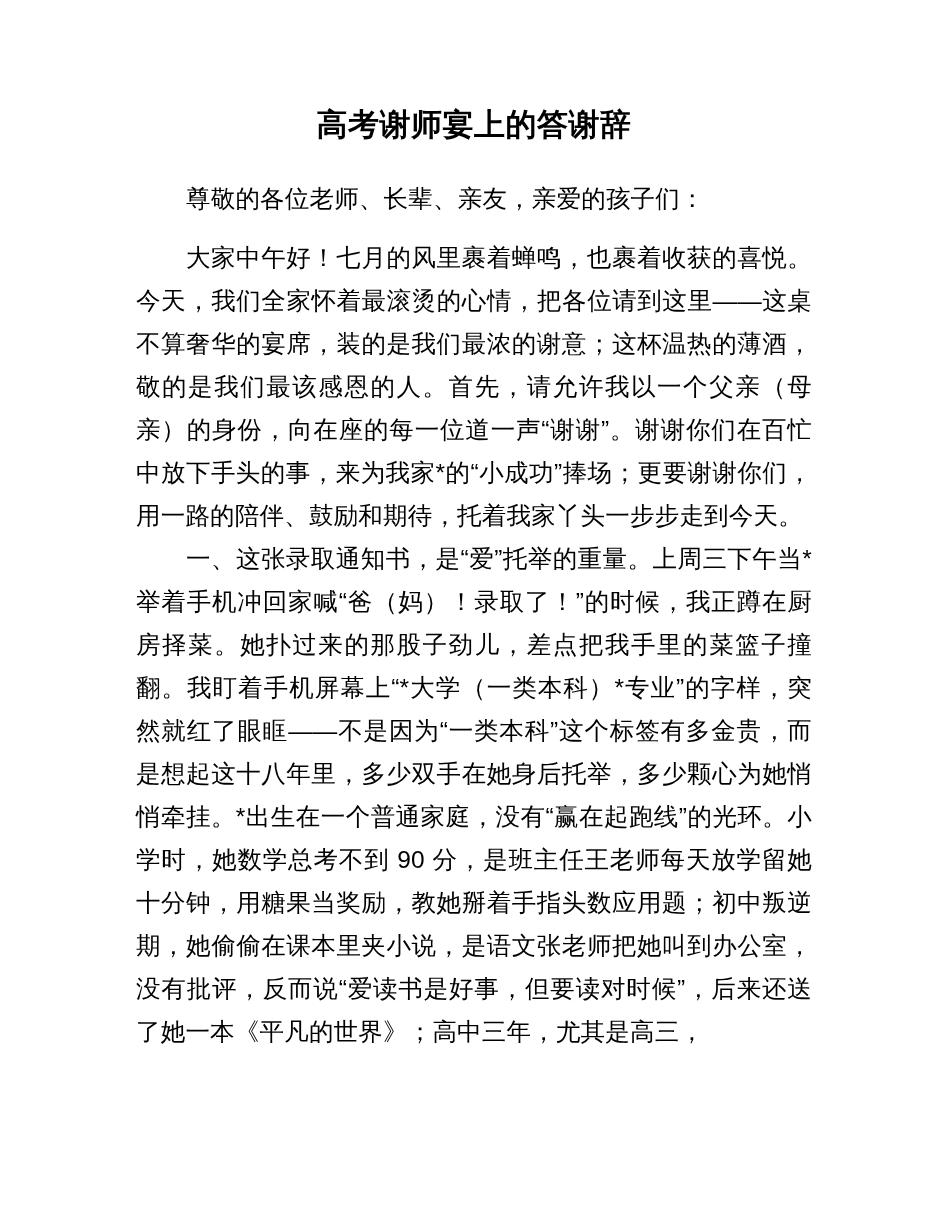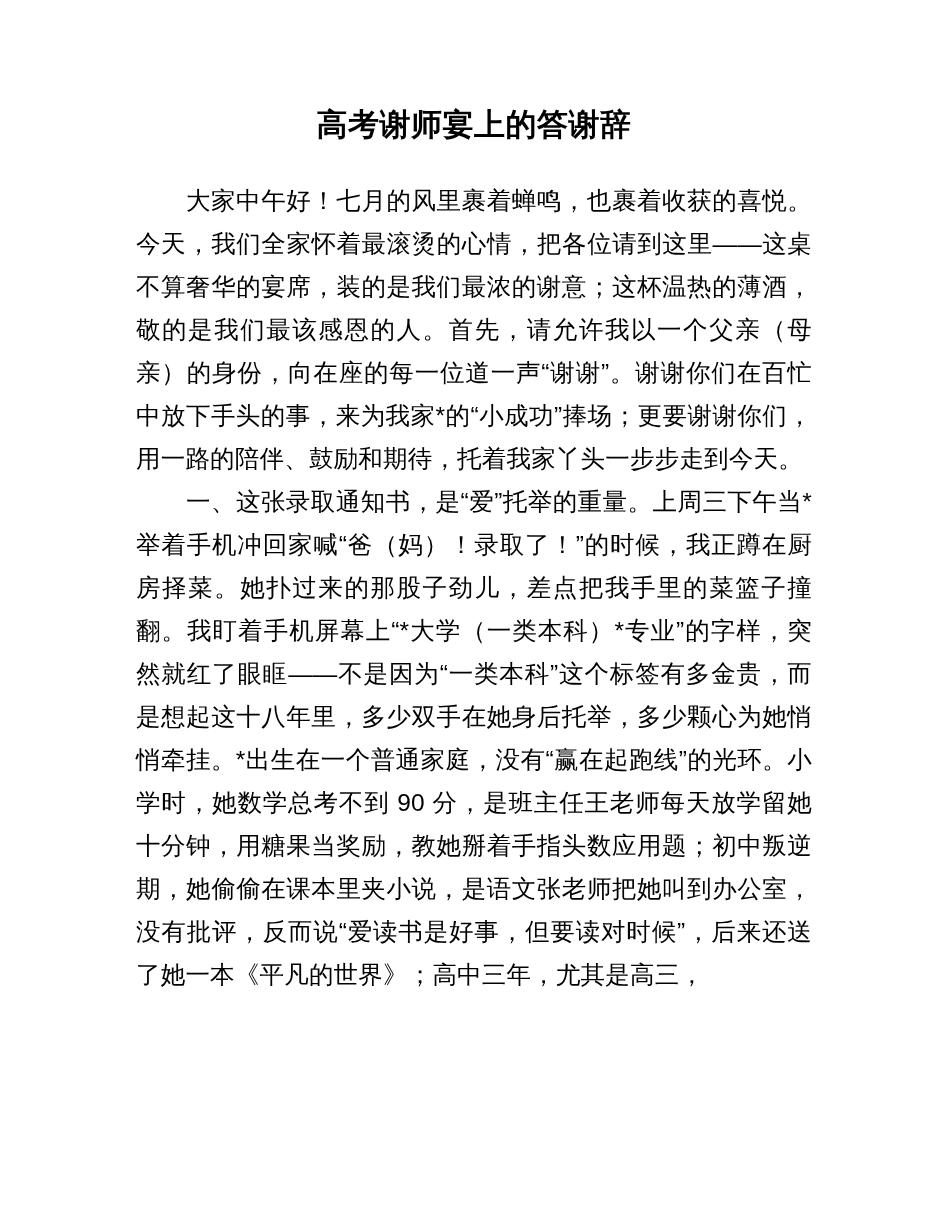--- a/index.html
+++ b/index.html
@@ -61,33 +61,34 @@
     font-size: 24.5px;
     line-height: 43px;
     text-align: justify;
     text-justify: inter-ideograph;
     text-indent: 50px;
     letter-spacing: 0.2px;
     word-break: break-all;
   }
 
   .body-para.gap {
-    margin-top: 33px;
+    margin-top: 16px;
   }
 
   .body-para.gap-lg {
   }
 </style>
 </head>
 <body>
 
 <div class="page">
   <div class="content">
 
     <h1 class="doc-title">高考谢师宴上的答谢辞</h1>
 
+    <p class="salutation">尊敬的各位老师、长辈、亲友，亲爱的孩子们：</p>
 
     <p class="body-para gap">大家中午好！七月的风里裹着蝉鸣，也裹着收获的喜悦。今天，我们全家怀着最滚烫的心情，把各位请到这里——这桌不算奢华的宴席，装的是我们最浓的谢意；这杯温热的薄酒，敬的是我们最该感恩的人。首先，请允许我以一个父亲（母亲）的身份，向在座的每一位道一声“谢谢”。谢谢你们在百忙中放下手头的事，来为我家*的“小成功”捧场；更要谢谢你们，用一路的陪伴、鼓励和期待，托着我家丫头一步步走到今天。</p>
 
     <p class="body-para gap-lg">一、这张录取通知书，是“爱”托举的重量。上周三下午当*举着手机冲回家喊“爸（妈）！录取了！”的时候，我正蹲在厨房择菜。她扑过来的那股子劲儿，差点把我手里的菜篮子撞翻。我盯着手机屏幕上“*大学（一类本科）*专业”的字样，突然就红了眼眶——不是因为“一类本科”这个标签有多金贵，而是想起这十八年里，多少双手在她身后托举，多少颗心为她悄悄牵挂。*出生在一个普通家庭，没有“赢在起跑线”的光环。小学时，她数学总考不到 90 分，是班主任王老师每天放学留她十分钟，用糖果当奖励，教她掰着手指头数应用题；初中叛逆期，她偷偷在课本里夹小说，是语文张老师把她叫到办公室，没有批评，反而说“爱读书是好事，但要读对时候”，后来还送了她一本《平凡的世界》；高中三年，尤其是高三，</p>
 
   </div>
 </div>
 
 </body></html>

